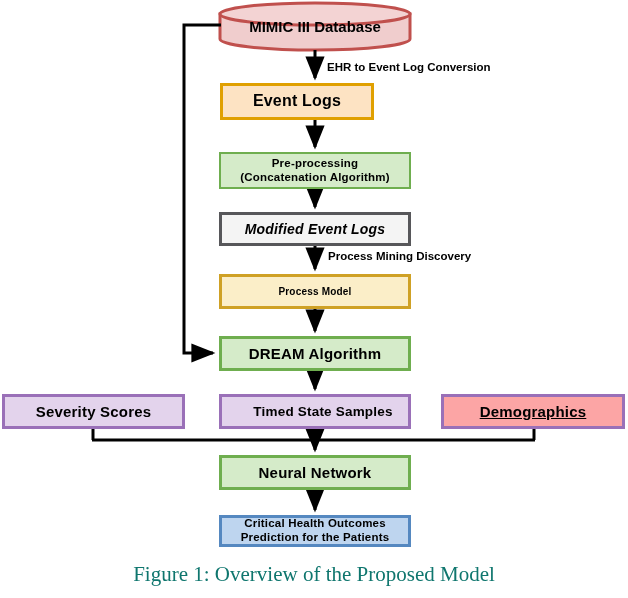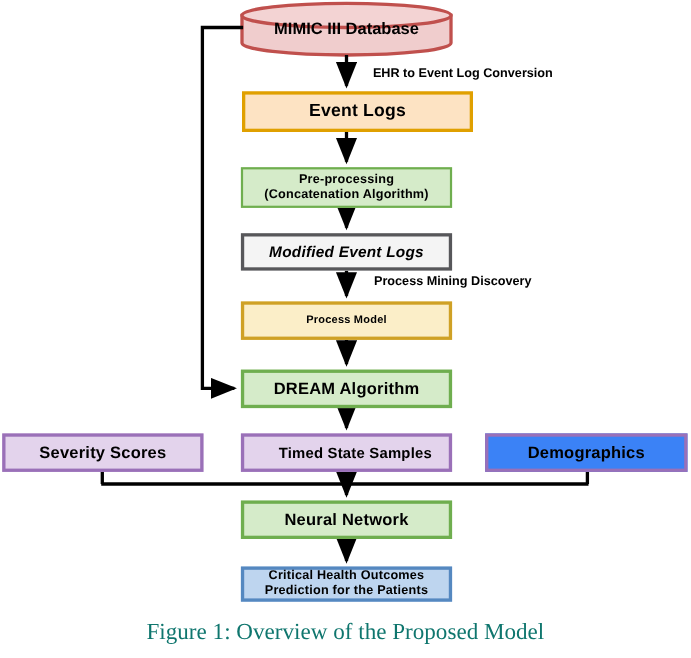--- a/index.html
+++ b/index.html
@@ -31,21 +31,21 @@
     align-items: center;
     justify-content: center;
     text-align: center;
     font-weight: bold;
     color: #000000;
     letter-spacing: 0.2px;
     line-height: 1.18;
     z-index: 3;
   }
   .n-eventlogs {
-    left: 220px; top: 83px; width: 210px; height: 37px;
+    left: 220px; top: 83px; width: 154px; height: 37px;
     background: #fde3c3;
     border: 3px solid #e0a000;
     font-size: 16px;
   }
   .n-preproc {
     left: 219px; top: 152px; width: 192px; height: 37px;
     background: #d5ebc9;
     border: 2px solid #6fae4f;
     font-size: 11.5px;
   }
@@ -76,23 +76,24 @@
   }
   .n-timed {
     left: 219px; top: 394px; width: 192px; height: 35px;
     background: #e3d3ec;
     border: 3px solid #9a70b8;
     font-size: 13.5px;
     padding-left: 16px;
   }
   .n-demographics {
     left: 441px; top: 394px; width: 184px; height: 35px;
-    background: #3b82f6;
+    background: #fca5a5;
     border: 3px solid #9a70b8;
     font-size: 15px;
+    text-decoration: underline;
   }
   .n-neural {
     left: 219px; top: 455px; width: 192px; height: 35px;
     background: #d5ebc9;
     border: 3px solid #6fae4f;
     font-size: 15px;
   }
   .n-outcome {
     left: 219px; top: 515px; width: 192px; height: 32px;
     background: #bed5ef;
@@ -110,21 +111,20 @@
     color: #000000;
     z-index: 4;
   }
   .edge-label {
     position: absolute;
     font-size: 11.5px;
     font-weight: bold;
     color: #000000;
     white-space: nowrap;
     z-index: 3;
-    margin-left: 12px;
   }
   .lbl-ehr { left: 327px; top: 61px; }
   .lbl-mining { left: 328px; top: 250px; }
   .caption {
     position: absolute;
     left: 0;
     top: 562px;
     width: 628px;
     text-align: center;
     font-family: "Liberation Serif", serif;

